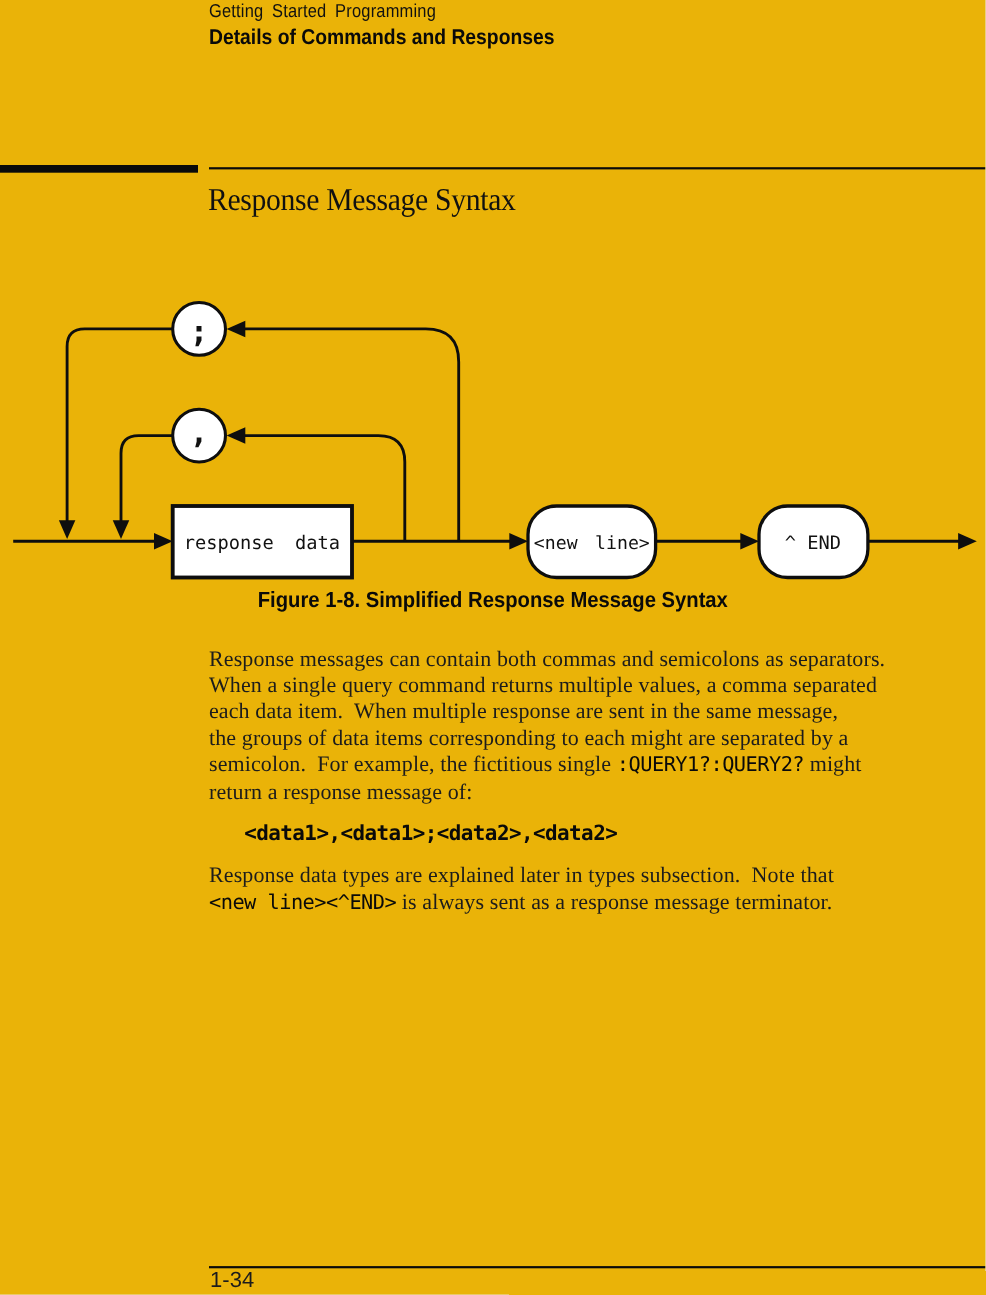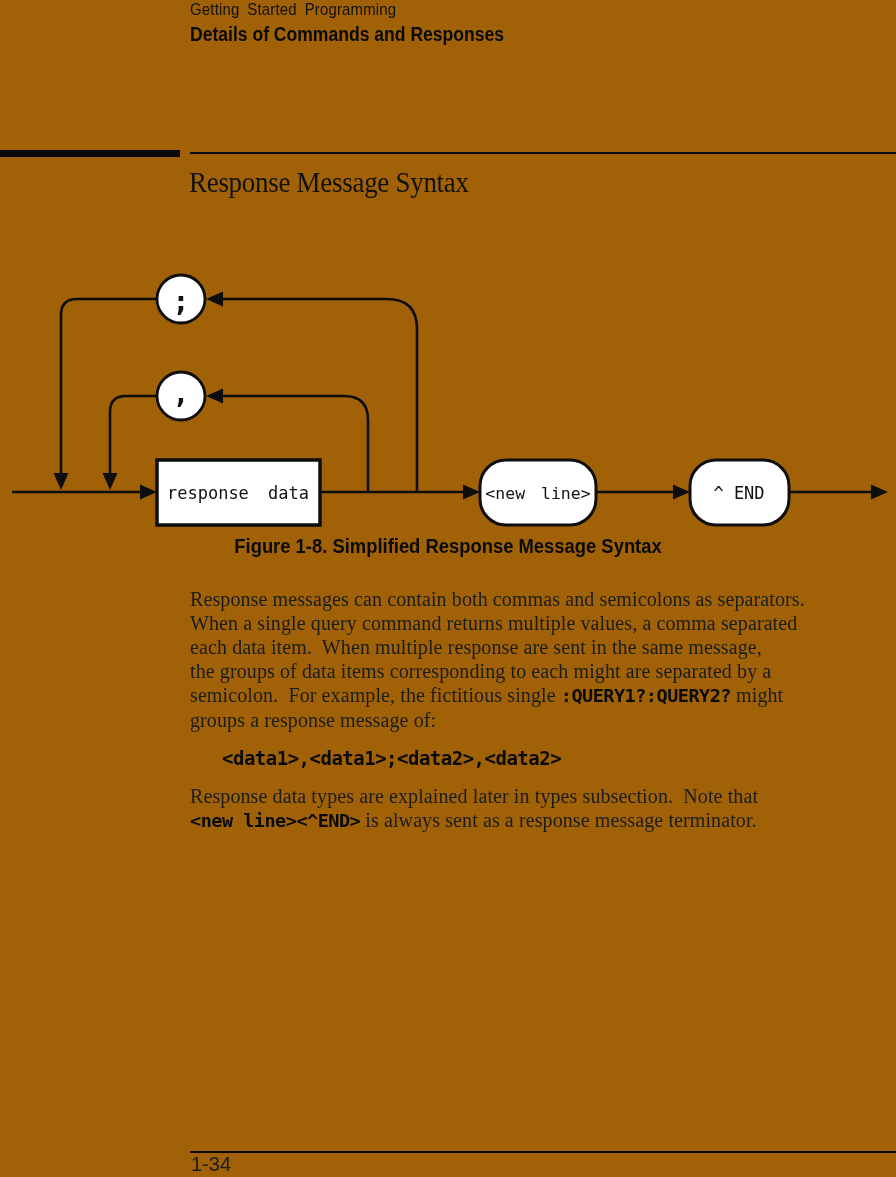--- a/index.html
+++ b/index.html
@@ -1,19 +1,19 @@
 <!DOCTYPE html>
 <html><head>
 <meta charset="utf-8">
 <style>
   html,body{margin:0;padding:0;background:#e8e8e8;}
   .page{
     position:relative;
     width:896px;height:1177px;
-    background:#a16207;
+    background:#eab308;
     color:#1c1c1c;
     font-family:"Liberation Serif", serif;
     overflow:hidden;
     margin:0 auto;
   }
   
   .eyebrow{
     position:absolute;left:190px;top:1px;
     font-family:"Liberation Sans", sans-serif;
     font-size:17px;line-height:18px;font-weight:400;
@@ -62,21 +62,21 @@
   
   .body-text{position:absolute;left:190px;top:587px;width:712px;}
   .para{margin:0 0 13px 0;}
   .tline{
     font-size:20px;line-height:24px;
     white-space:pre-wrap;color:#1c1c1c;
     letter-spacing:0.1px;
   }
   .icode{
     font-family:"DejaVu Sans Mono", monospace;
-    font-size:18.5px;font-weight:700;color:#0a0a0a;
+    font-size:18.5px;font-weight:400;color:#0a0a0a;
     letter-spacing:-0.5px;
   }
   .code-block{
     font-family:"DejaVu Sans Mono", monospace;
     font-size:19px;line-height:24px;font-weight:600;color:#0a0a0a;
     margin:14px 0 14px 32px;
     letter-spacing:-0.5px;
     white-space:pre;
   }
   
@@ -146,21 +146,21 @@
 
   <div class="fig-caption">Figure 1-8. Simplified Response Message Syntax</div>
 
   <div class="body-text">
       <div class="para">
         <div class="tline"><span>Response messages can contain both commas and semicolons as separators.</span></div>
         <div class="tline"><span>When a single query command returns multiple values, a comma separated</span></div>
         <div class="tline"><span>each data item.  When multiple response are sent in the same message,</span></div>
         <div class="tline"><span>the groups of data items corresponding to each might are separated by a</span></div>
         <div class="tline"><span>semicolon.  For example, the fictitious single </span><span class="icode">:QUERY1?:QUERY2?</span><span> might</span></div>
-        <div class="tline"><span>groups a response message of:</span></div>
+        <div class="tline"><span>return a response message of:</span></div>
       </div>
       <div class="code-block">&lt;data1&gt;,&lt;data1&gt;;&lt;data2&gt;,&lt;data2&gt;</div>
       <div class="para">
         <div class="tline"><span>Response data types are explained later in types subsection.  Note that</span></div>
         <div class="tline"><span class="icode">&lt;new line&gt;&lt;^END&gt;</span><span> is always sent as a response message terminator.</span></div>
       </div>
     </div>
 
   <div class="footer-rule"></div>
   <div class="page-number">1-34</div>

